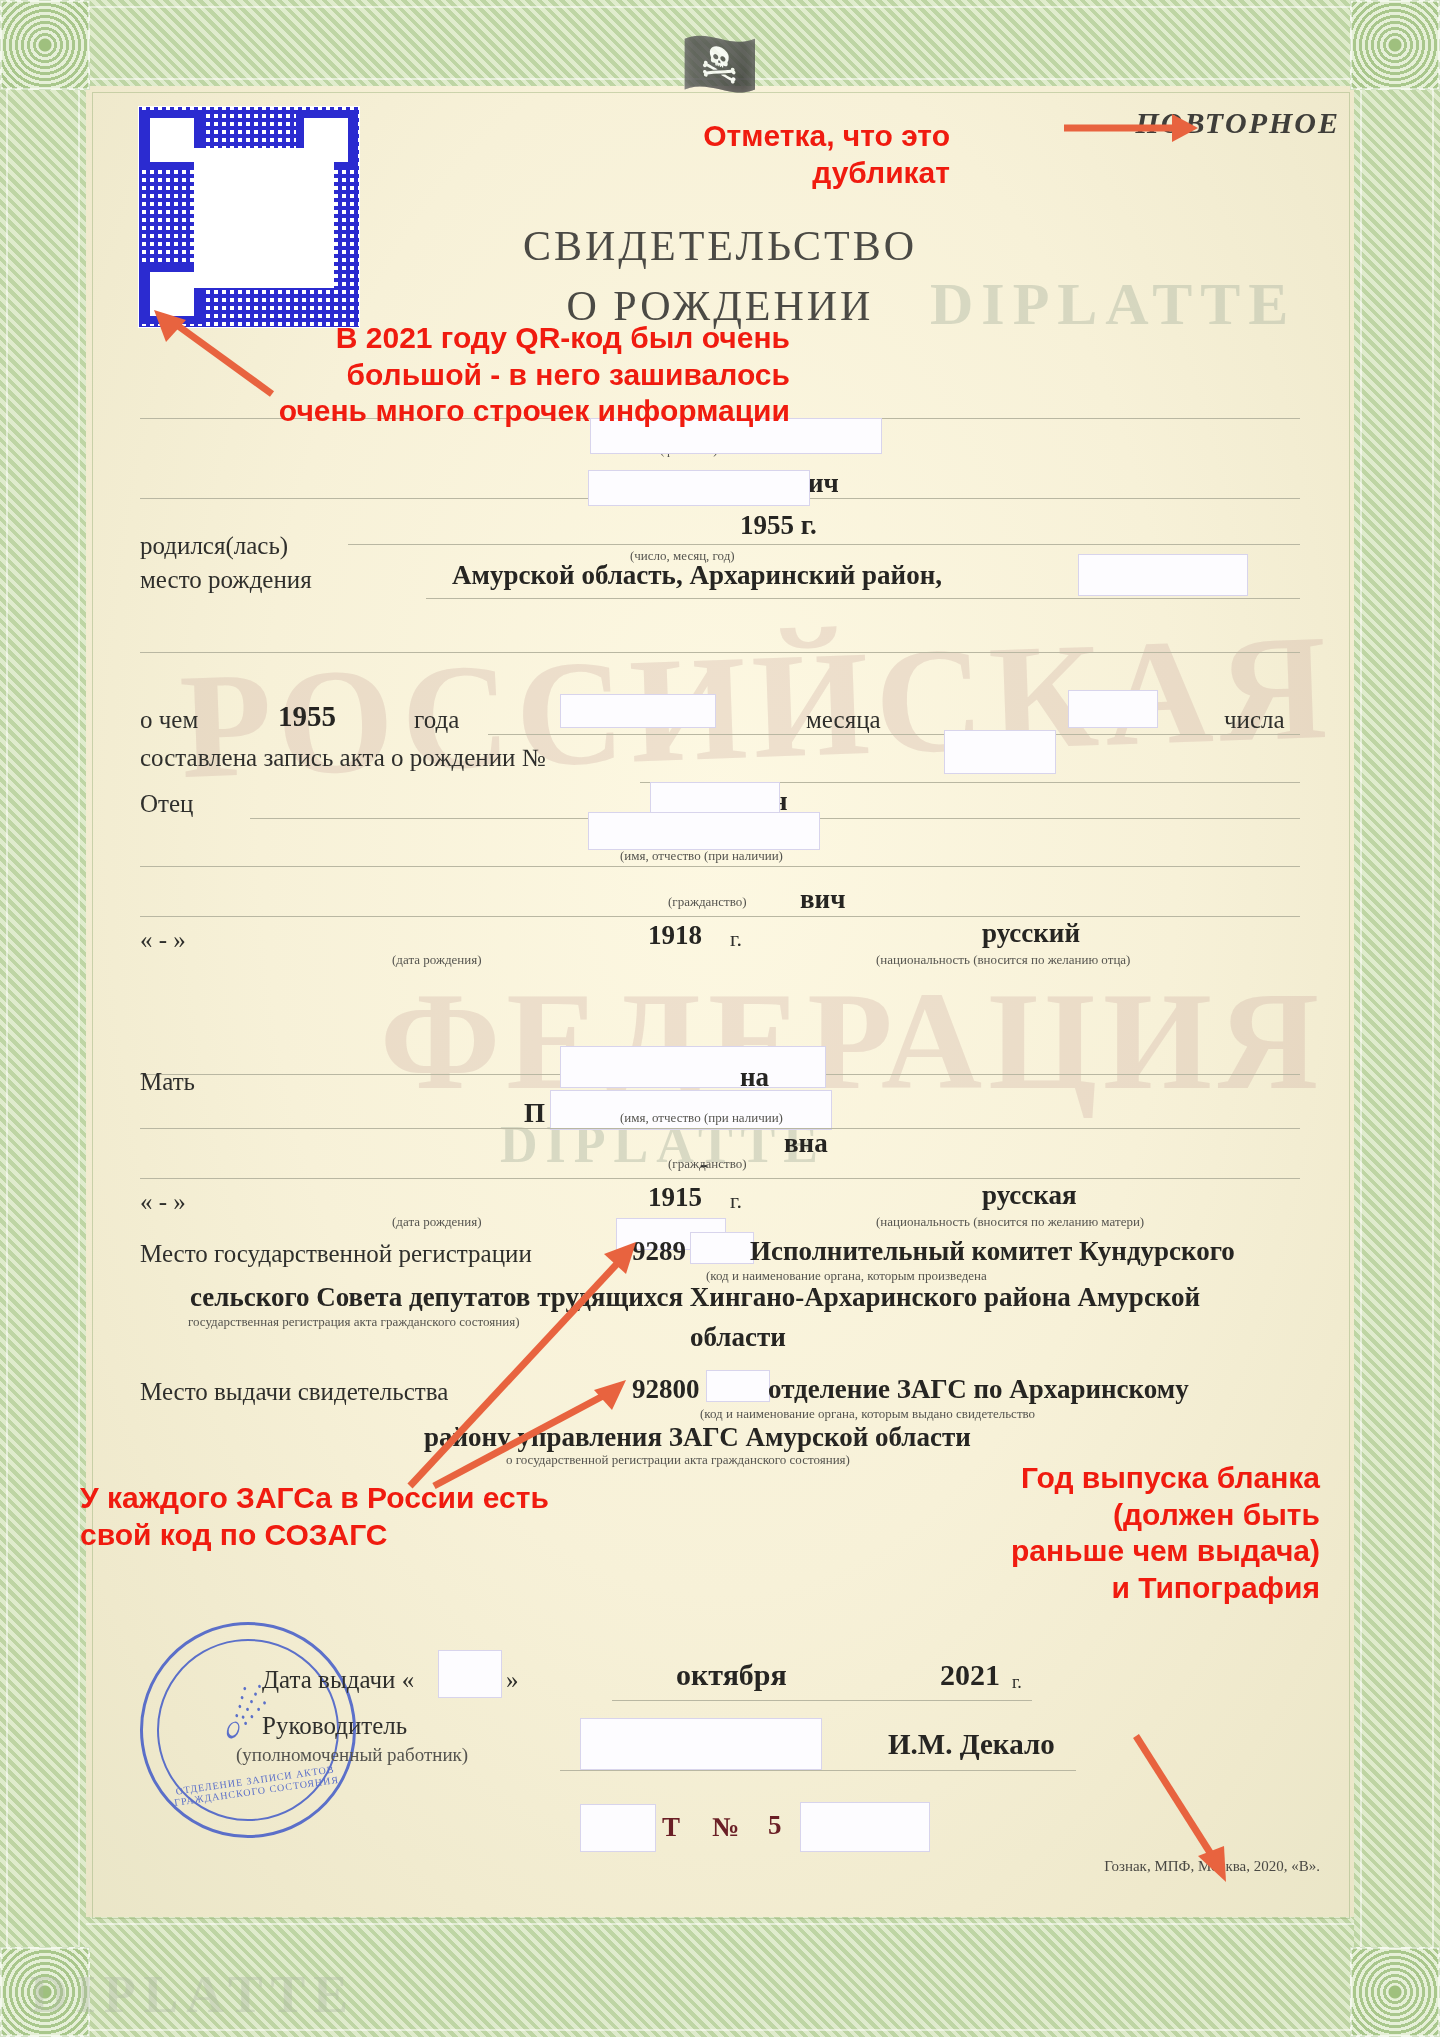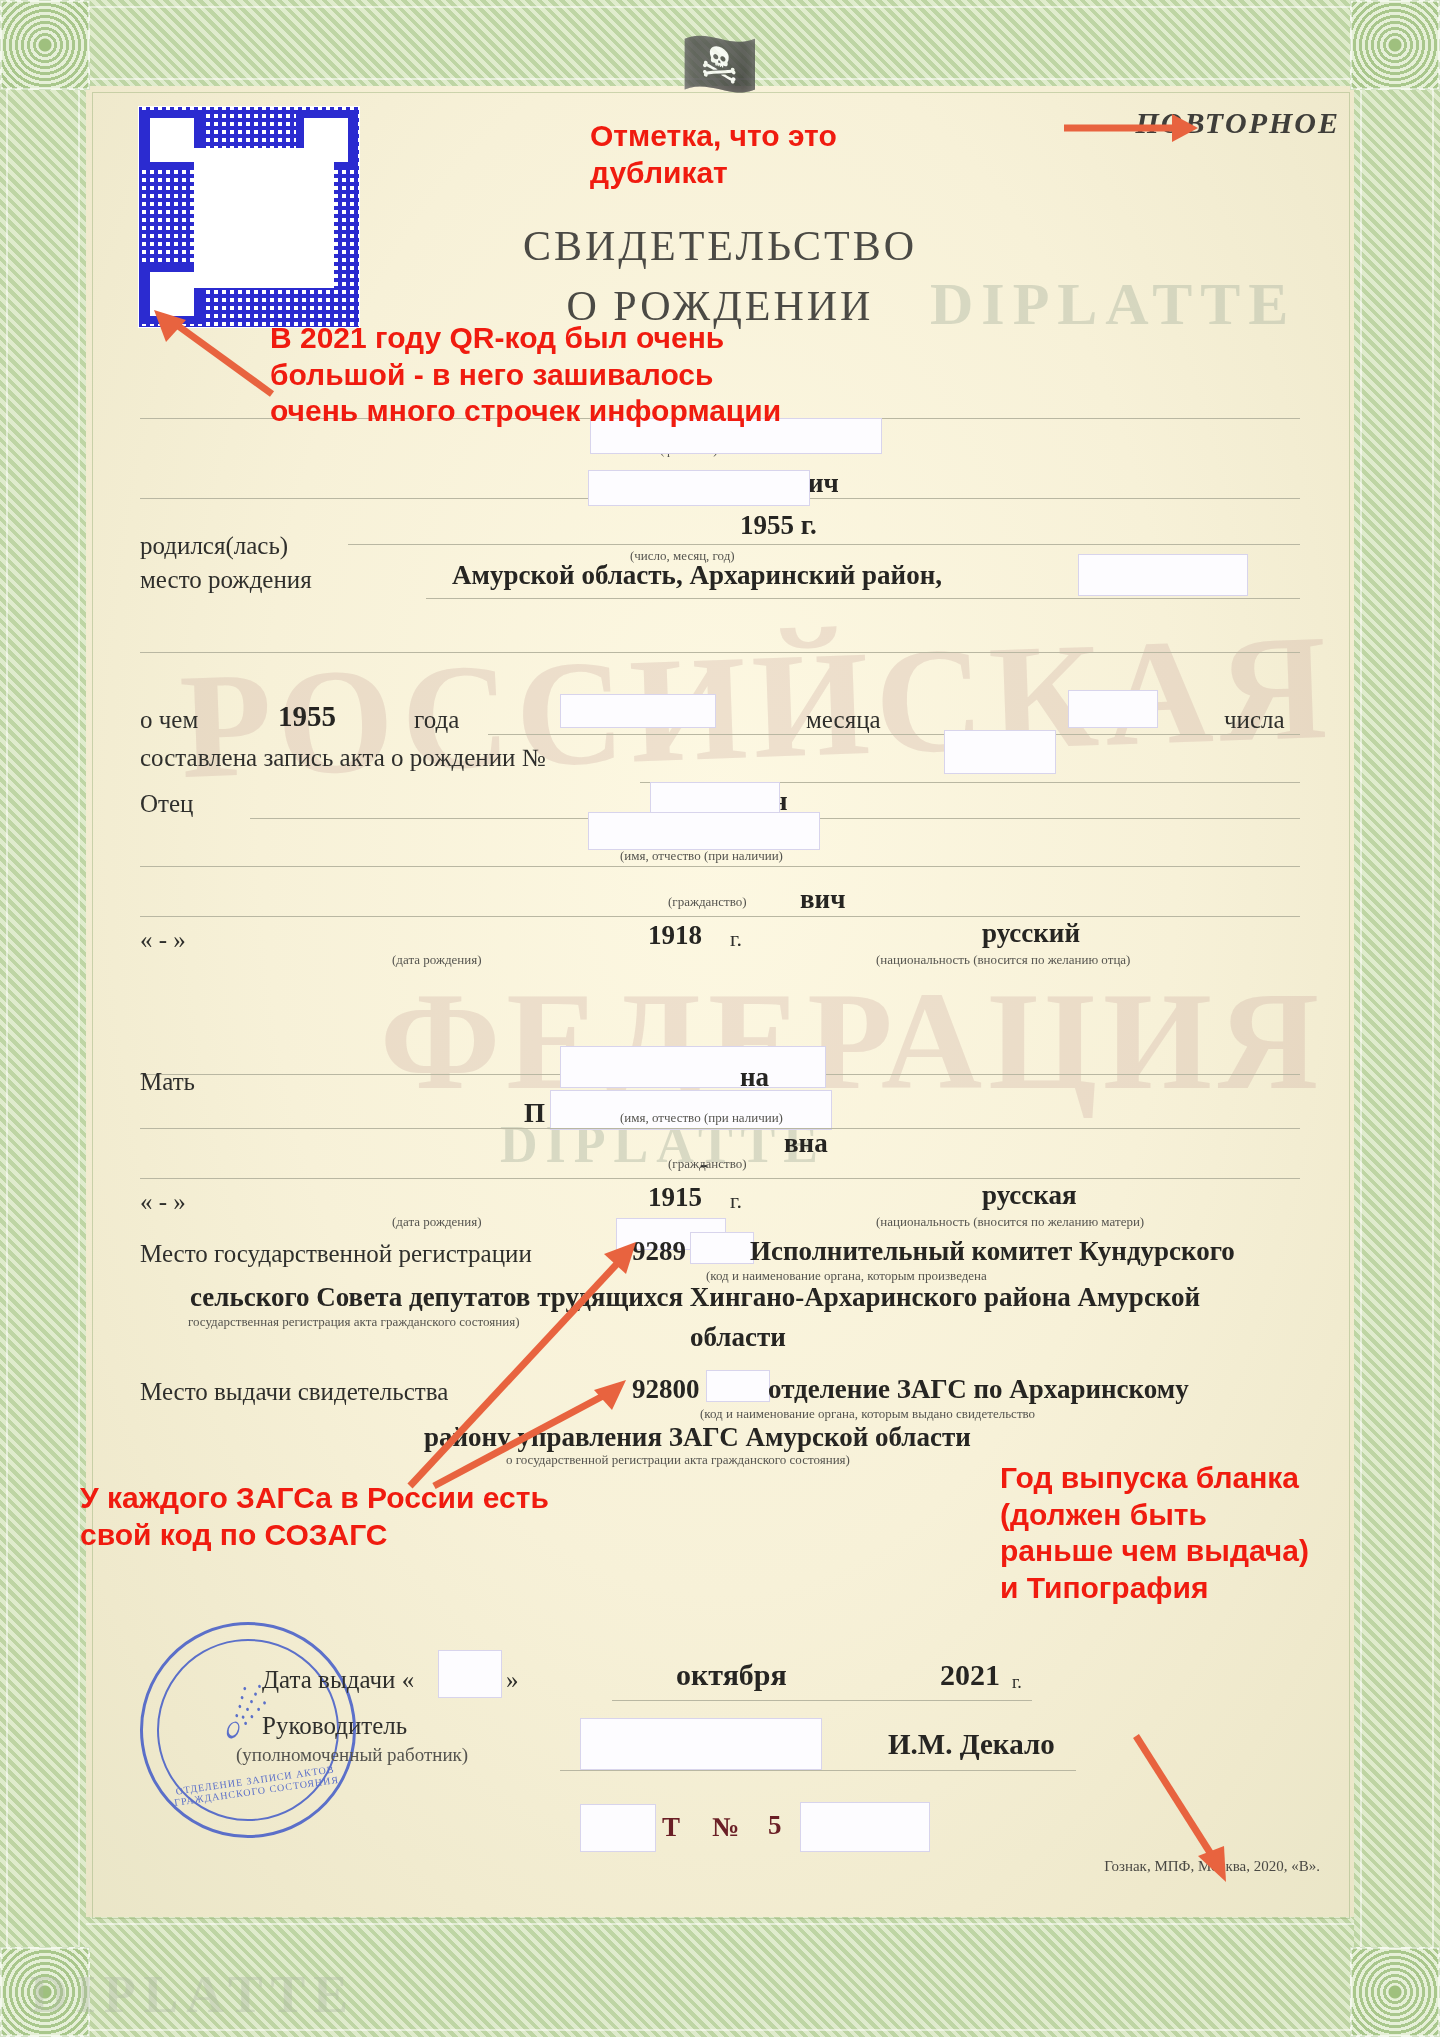--- a/index.html
+++ b/index.html
@@ -113,21 +113,21 @@
   .stamp-txt{
     position:absolute;left:0;right:0;top:150px;text-align:center;font-size:10px;
     letter-spacing:1px;
   }
 
   .typo{position:absolute;right:120px;top:1858px;font-size:15px;color:#4a4944;}
 
   
   .anno{
     position:absolute;color:#f01b0f;font-weight:bold;
-    font-family:"Liberation Sans",sans-serif;line-height:1.22;text-align:left;
+    font-family:"Liberation Sans",sans-serif;line-height:1.22;text-align:right;
   }
   .a1{left:590px;top:118px;width:360px;font-size:30px;}
   .a2{left:270px;top:320px;width:520px;font-size:30px;}
   .a3{left:80px;top:1480px;width:540px;font-size:30px;text-align:left;}
   .a4{left:1000px;top:1460px;width:320px;font-size:30px;}
 
   .arrow{position:absolute;pointer-events:none;}
 </style>
 </head>
 <body>

